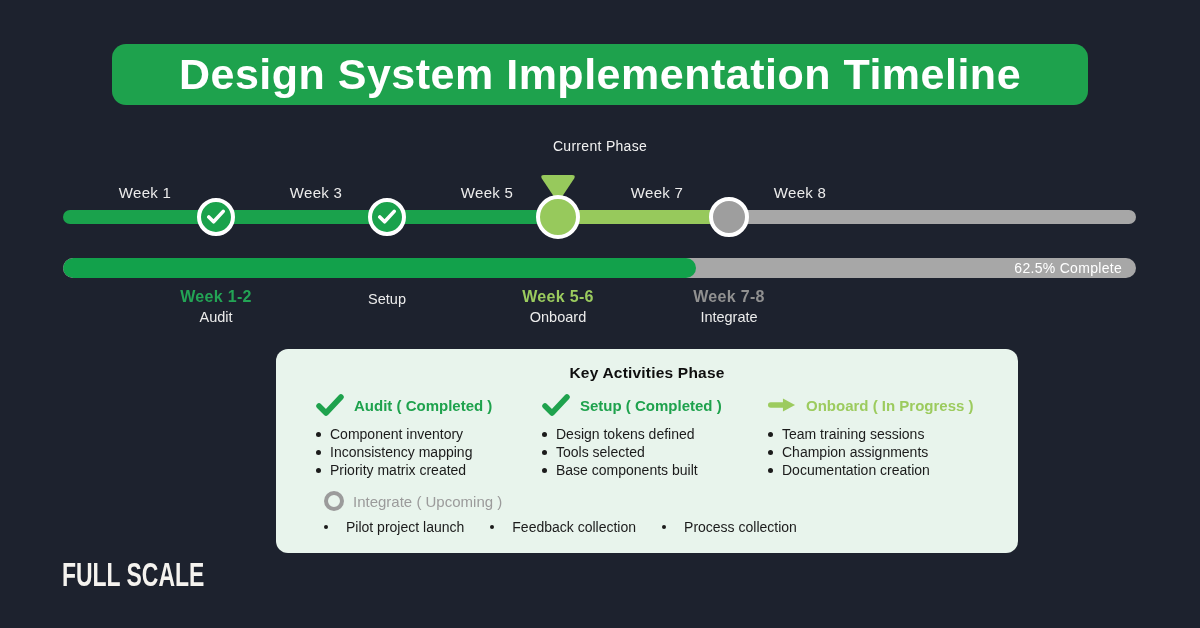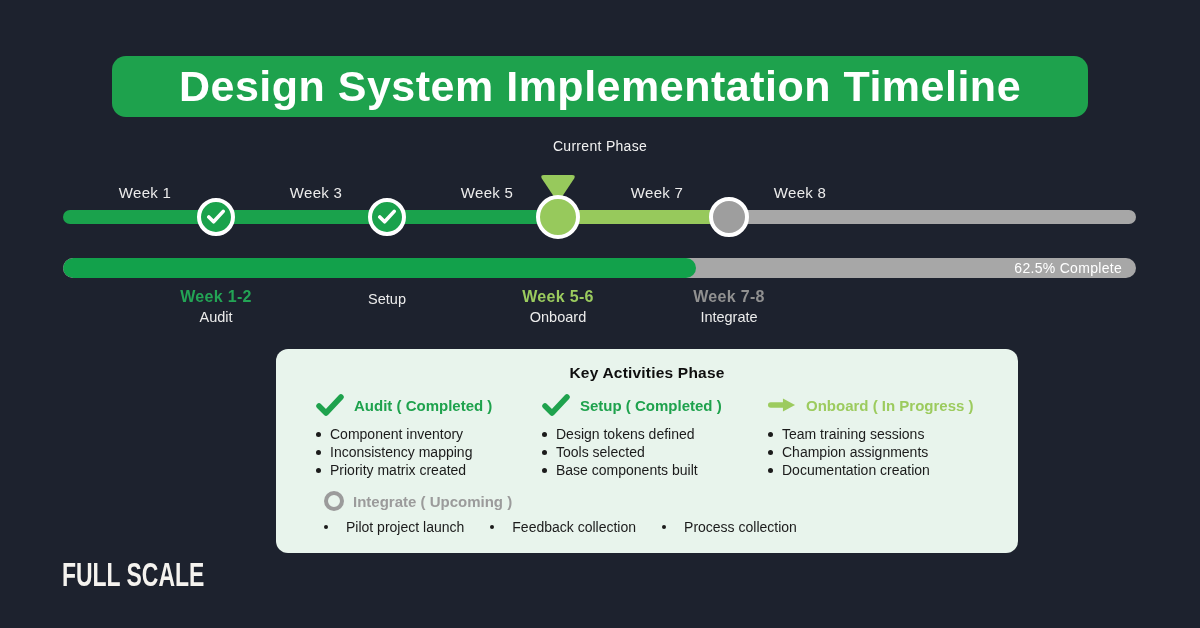--- a/index.html
+++ b/index.html
@@ -5,21 +5,21 @@
   html,body{margin:0;padding:0;background:#14181f;}
   .canvas{
     position:relative;width:1200px;height:628px;overflow:hidden;
     background:#1d222e;
     font-family:"Liberation Sans",sans-serif;
   }
   
   .title-banner{
     position:absolute;left:112px;top:44px;width:976px;height:61px;
     background:#1ea24d;border-radius:14px;
-    display:flex;align-items:center;justify-content:center;margin-top:12px;
+    display:flex;align-items:center;justify-content:center;
   }
   .title-banner h1{
     margin:0;color:#ffffff;font-size:43px;font-weight:bold;letter-spacing:0.5px;
     white-space:nowrap;
   }
   
   .current-phase-label{
     position:absolute;left:0;top:138px;width:1200px;text-align:center;
     color:#f2f2f2;font-size:14px;letter-spacing:0.3px;
   }
@@ -83,21 +83,21 @@
   .col-head-text{font-size:15px;font-weight:bold;white-space:nowrap;}
   .col-0 .col-head-text,.col-1 .col-head-text{color:#1ea24d}
   .col-2 .col-head-text{color:#9ccb5e}
   .items{margin-top:8px;}
   .item{display:flex;align-items:center;gap:9px;height:18px;font-size:14px;color:#1b1b1b;white-space:nowrap;}
   .dot{width:5px;height:5px;border-radius:50%;background:#1b1b1b;flex:0 0 auto;}
   .icon-box{display:flex;align-items:center;flex:0 0 auto;}
   
   .footer-head{position:absolute;left:48px;top:142px;display:flex;align-items:center;gap:9px;}
   .ring-icon{width:12px;height:12px;border:4px solid #9b9b9b;border-radius:50%;}
-  .footer-head-text{font-size:15px;font-weight:bold;color:#9b9b9b;white-space:nowrap;}
+  .footer-head-text{font-size:15px;font-weight:normal;color:#9b9b9b;white-space:nowrap;}
   .footer-items{position:absolute;left:48px;top:170px;display:flex;align-items:center;gap:26px;}
   .footer-item{display:flex;align-items:center;gap:18px;font-size:14px;color:#1b1b1b;white-space:nowrap;}
   .footer-item .dot{width:4px;height:4px;}
   
   .logo{
     position:absolute;left:62px;top:556px;
     color:#f5f3ef;font-size:31px;font-weight:bold;letter-spacing:0px;
     transform:scale(0.74,1.06);transform-origin:left top;white-space:nowrap;
   }
 </style>

